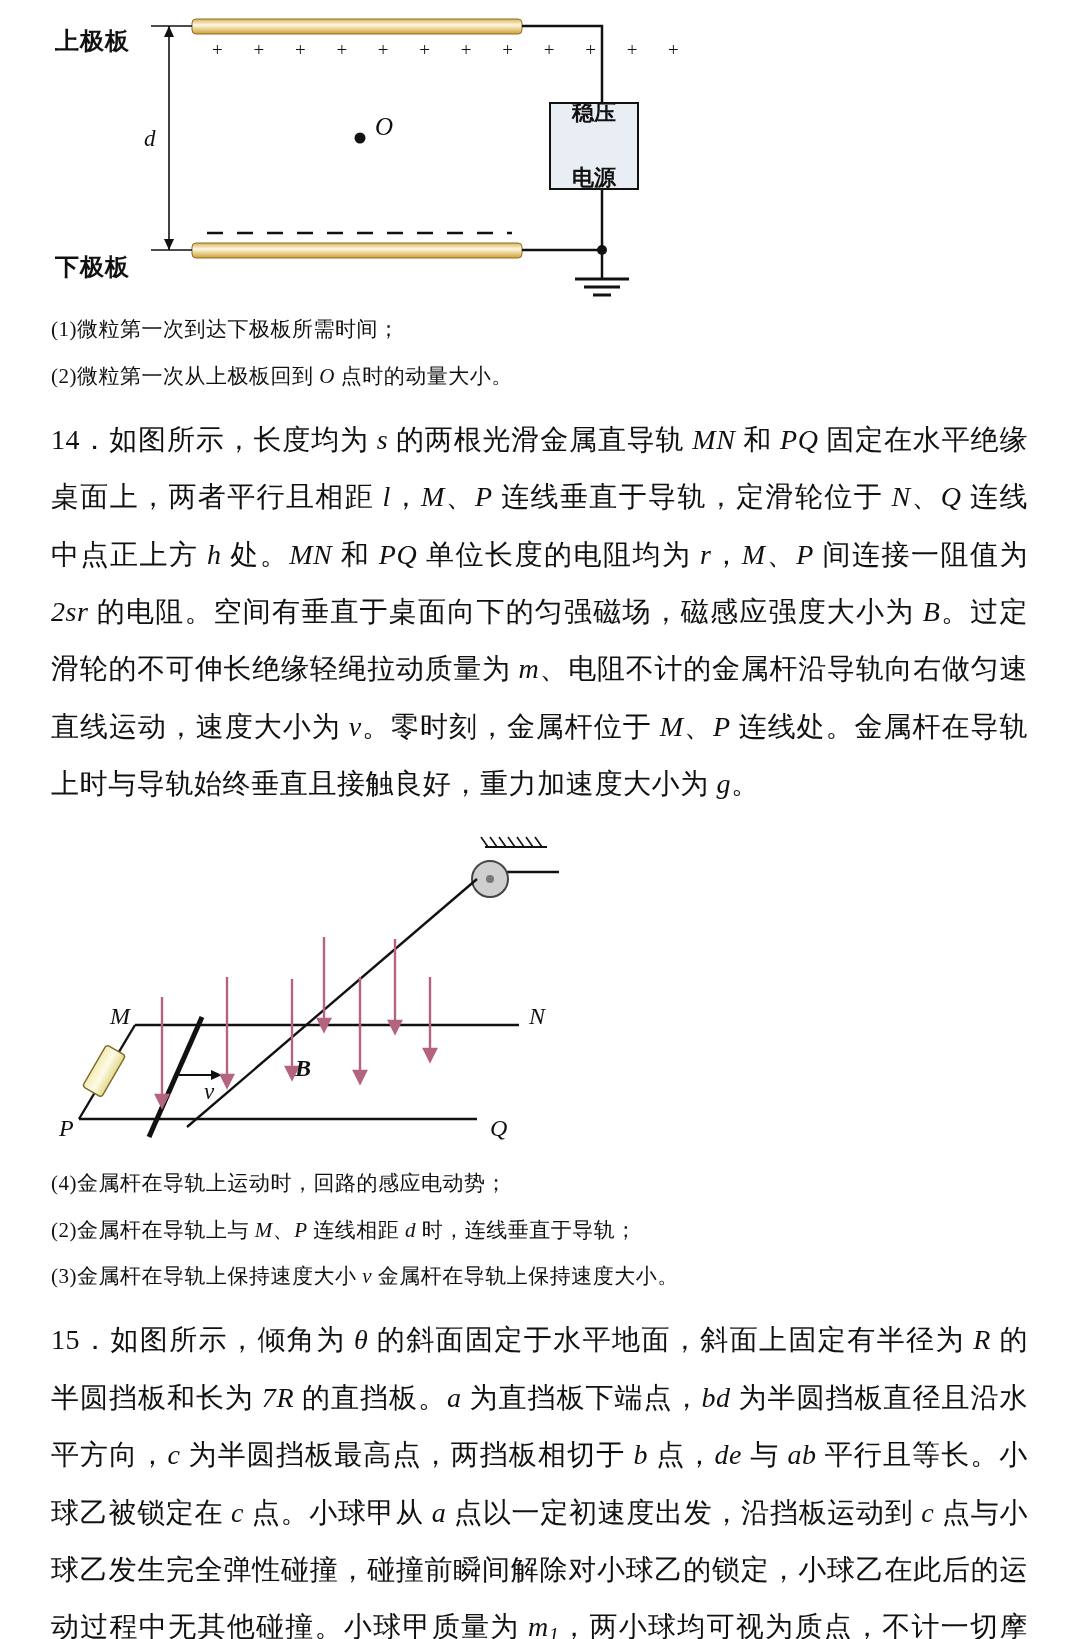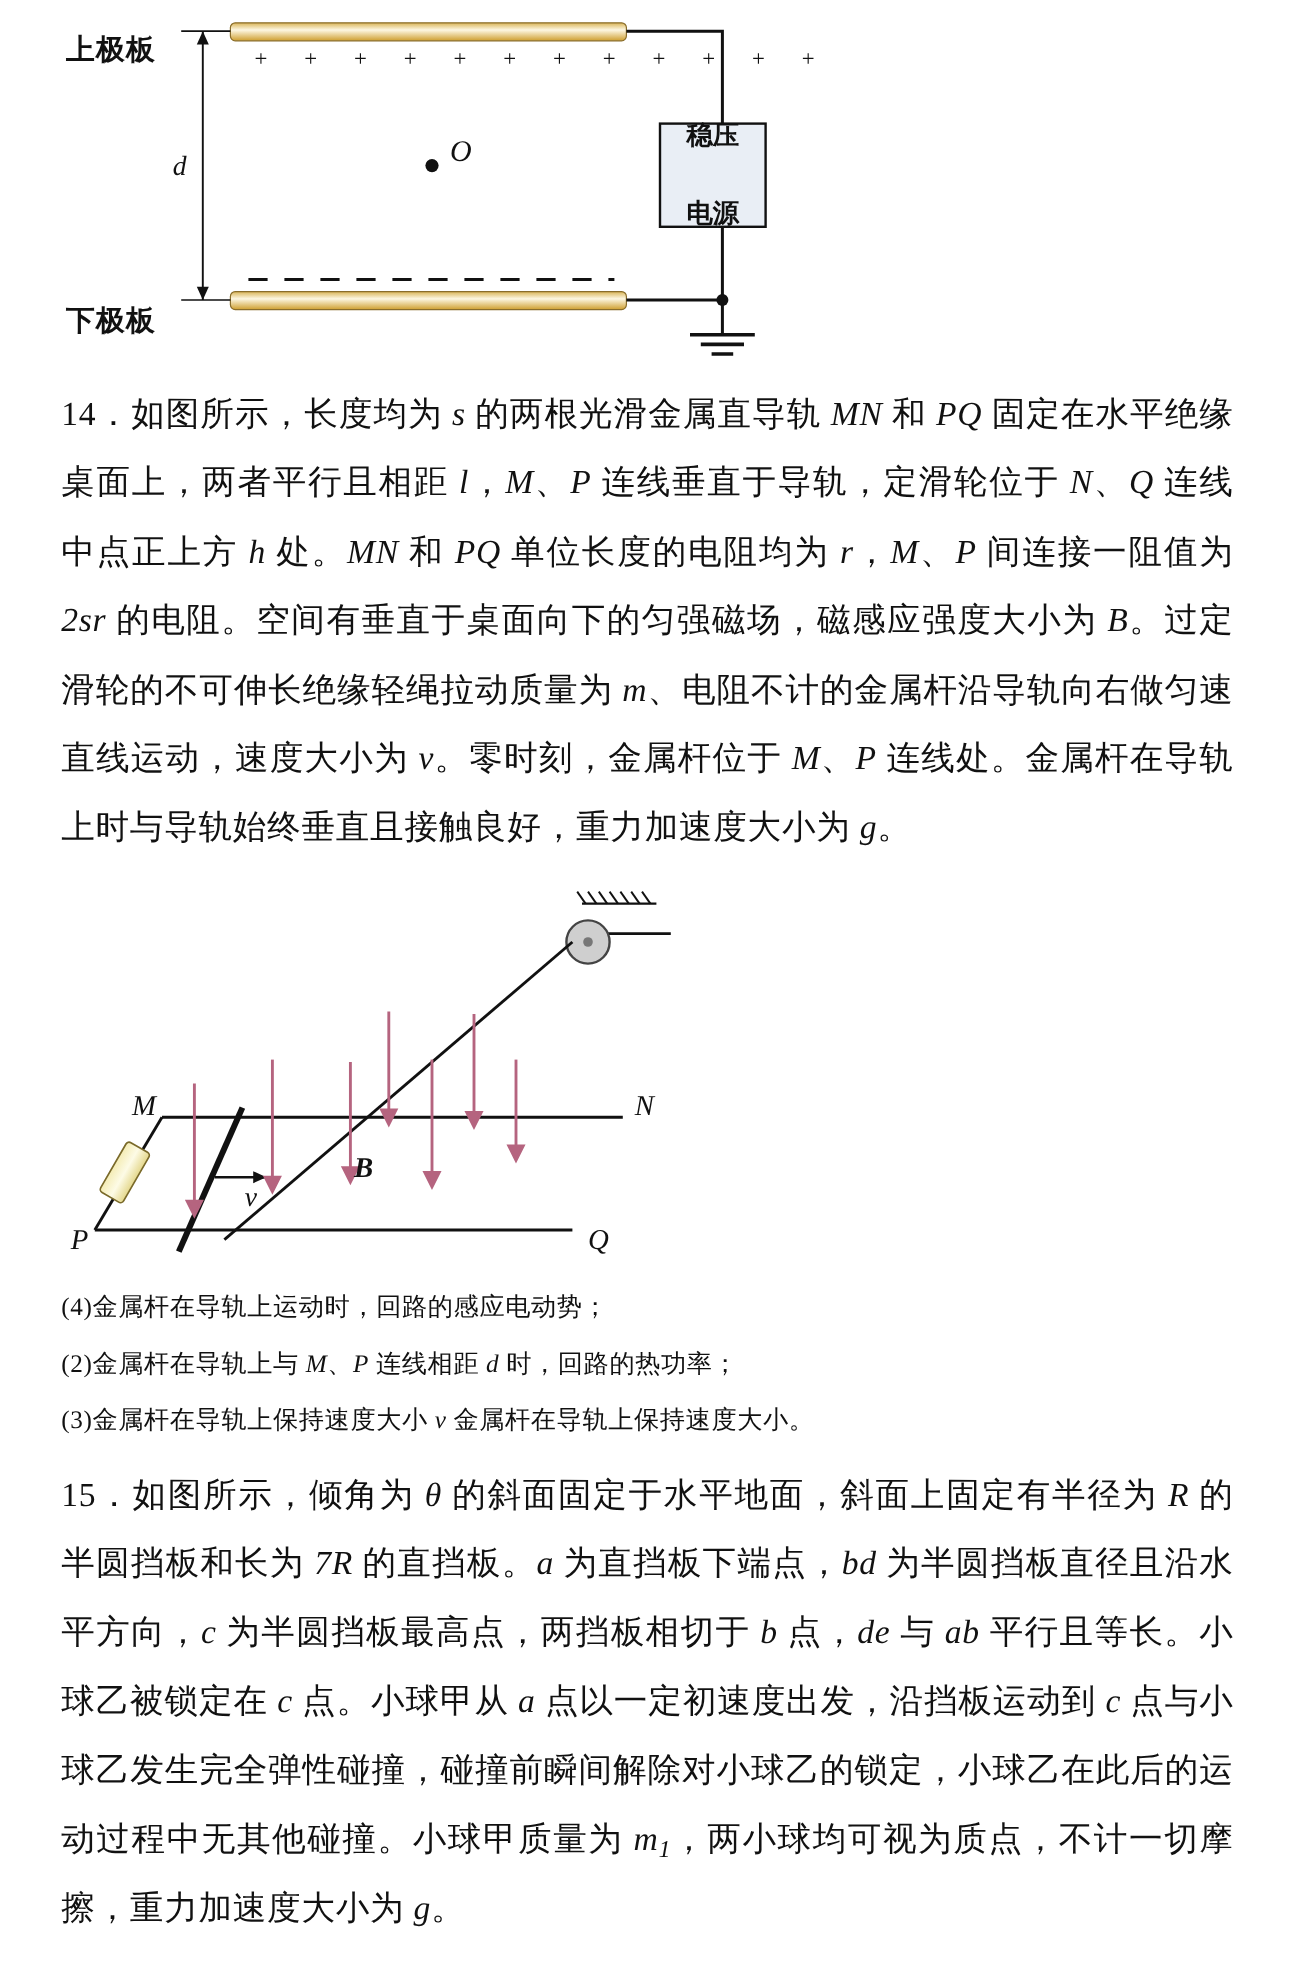--- a/index.html
+++ b/index.html
@@ -100,20 +100,24 @@
     <div class="lbl-cn" style="left:8px;top:240px;">下极板</div>
     <div class="lbl it" style="position:absolute;left:97px;top:115px;font-size:23px;">d</div>
     <div class="charges" style="left:165px;top:28px;">+ + + + + + + + + + + +</div>
     <div class="lbl it" style="position:absolute;left:328px;top:102px;font-size:25px;">O</div>
     <div style="position:absolute;left:503px;top:92px;width:88px;height:86px;display:flex;flex-direction:column;align-items:center;justify-content:center;font-size:22px;line-height:1.4;font-weight:600;gap:34px;">
       <span>稳压</span>
       <span>电源</span>
     </div>
   </div>
 
+  <div class="para">(1)微粒第一次到达下极板所需时间；</div>
+  <div class="para">
+    <span>(2)微粒第一次从上极板回到 </span><span class="it">O</span><span> 点时的动量大小。</span>
+  </div>
 
   <div class="big">
     <span>14．</span><span id="q14body"><span>如图所示，长度均为 </span><span class="it">s</span><span> 的两根光滑金属直导轨 </span><span class="it">MN</span><span> 和 </span><span class="it">PQ</span><span> 固定在水平绝缘桌面上，两者平行且相距 </span><span class="it">l</span><span>，</span><span class="it">M</span><span>、</span><span class="it">P</span><span> 连线垂直于导轨，定滑轮位于 </span><span class="it">N</span><span>、</span><span class="it">Q</span><span> 连线中点正上方 </span><span class="it">h</span><span> 处。</span><span class="it">MN</span><span> 和 </span><span class="it">PQ</span><span> 单位长度的电阻均为 </span><span class="it">r</span><span>，</span><span class="it">M</span><span>、</span><span class="it">P</span><span> 间连接一阻值为 </span><span class="it">2sr</span><span> 的电阻。空间有垂直于桌面向下的匀强磁场，磁感应强度大小为 </span><span class="it">B</span><span>。过定滑轮的不可伸长绝缘轻绳拉动质量为 </span><span class="it">m</span><span>、电阻不计的金属杆沿导轨向右做匀速直线运动，速度大小为 </span><span class="it">v</span><span>。零时刻，金属杆位于 </span><span class="it">M</span><span>、</span><span class="it">P</span><span> 连线处。金属杆在导轨上时与导轨始终垂直且接触良好，重力加速度大小为 </span><span class="it">g</span><span>。</span></span>
   </div>
 
   <div class="fig2">
     <svg width="1010" height="330">
       <defs>
         <linearGradient id="resgrad" x1="0" y1="0" x2="1" y2="0">
           <stop offset="0%" stop-color="#f4ecb4"></stop>
@@ -171,21 +175,21 @@
     <div class="lbl it" style="position:absolute;left:63px;top:176px;font-size:24px;">M</div>
     <div class="lbl it" style="position:absolute;left:482px;top:176px;font-size:24px;">N</div>
     <div class="lbl it" style="position:absolute;left:12px;top:288px;font-size:24px;">P</div>
     <div class="lbl it" style="position:absolute;left:443px;top:288px;font-size:24px;">Q</div>
     <div class="lbl it" style="position:absolute;left:248px;top:228px;font-size:24px;font-weight:600;">B</div>
     <div class="lbl it" style="position:absolute;left:157px;top:252px;font-size:23px;">v</div>
   </div>
 
   <div class="para">(4)金属杆在导轨上运动时，回路的感应电动势；</div>
   <div class="para">
-    <span>(2)金属杆在导轨上与 </span><span class="it">M</span><span>、</span><span class="it">P</span><span> 连线相距 </span><span class="it">d</span><span> 时，回路的热功率；</span>
+    <span>(2)金属杆在导轨上与 </span><span class="it">M</span><span>、</span><span class="it">P</span><span> 连线相距 </span><span class="it">d</span><span> 时，连线垂直于导轨；</span>
   </div>
   <div class="para">
     <span>(3)金属杆在导轨上保持速度大小 </span><span class="it">v</span><span> 金属杆在导轨上保持速度大小。</span>
   </div>
 
   <div class="big">
     <span>15．</span><span id="q15body"><span>如图所示，倾角为 </span><span class="it">θ</span><span> 的斜面固定于水平地面，斜面上固定有半径为 </span><span class="it">R</span><span> 的半圆挡板和长为 </span><span class="it">7R</span><span> 的直挡板。</span><span class="it">a</span><span> 为直挡板下端点，</span><span class="it">bd</span><span> 为半圆挡板直径且沿水平方向，</span><span class="it">c</span><span> 为半圆挡板最高点，两挡板相切于 </span><span class="it">b</span><span> 点，</span><span class="it">de</span><span> 与 </span><span class="it">ab</span><span> 平行且等长。小球乙被锁定在 </span><span class="it">c</span><span> 点。小球甲从 </span><span class="it">a</span><span> 点以一定初速度出发，沿挡板运动到 </span><span class="it">c</span><span> 点与小球乙发生完全弹性碰撞，碰撞前瞬间解除对小球乙的锁定，小球乙在此后的运动过程中无其他碰撞。小球甲质量为 </span><span class="it">m<span class="sub">1</span></span><span>，两小球均可视为质点，不计一切摩擦，重力加速度大小为 </span><span class="it">g</span><span>。</span></span>
   </div>
 
 </div>

